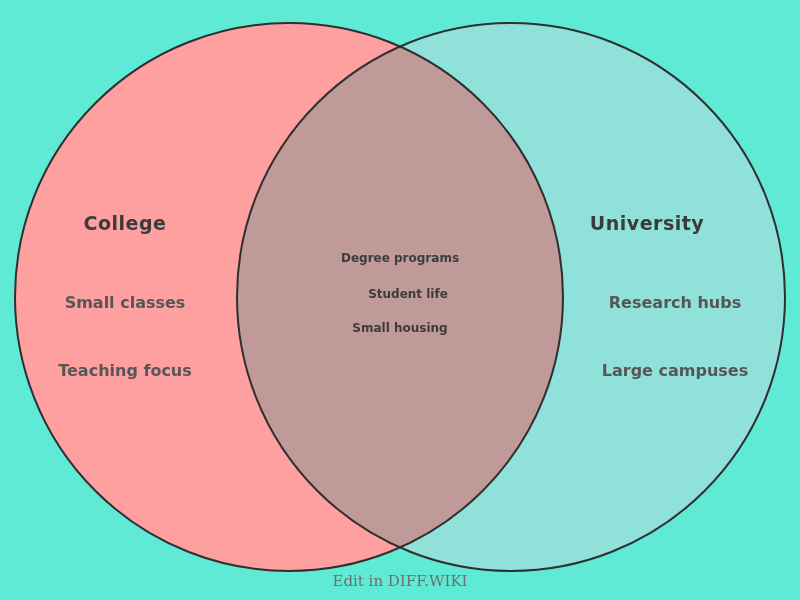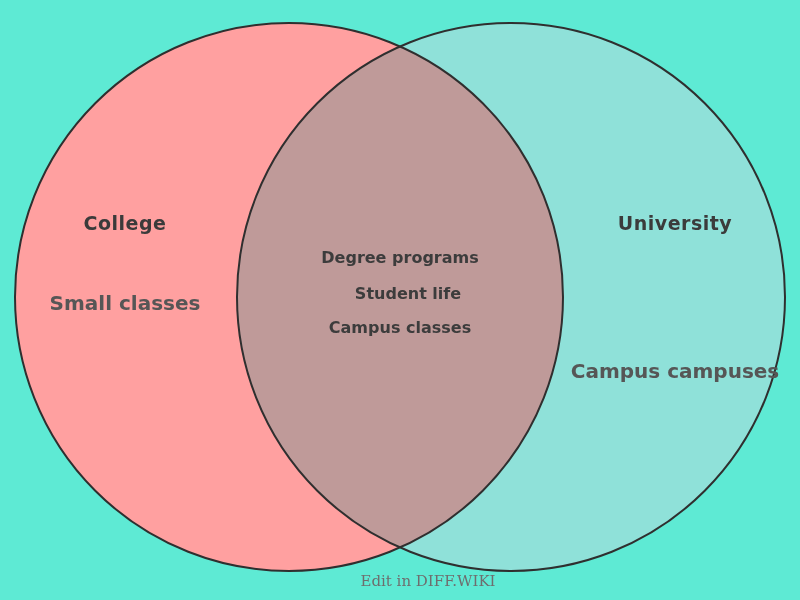--- a/index.html
+++ b/index.html
@@ -26,59 +26,60 @@
     white-space: nowrap;
     font-weight: bold;
     line-height: 1;
   }
   .set-title {
     font-size: 19px;
     color: #3b3b3b;
     letter-spacing: 0.5px;
   }
   .side-item {
-    font-size: 20px;
+    font-size: 16px;
     color: #565656;
   }
   .center-item {
-    font-size: 16px;
+    font-size: 12px;
     color: #3c3c3c;
   }
   .footer-link {
     position: absolute;
     transform: translate(-50%, -50%);
     white-space: nowrap;
     font-family: "DejaVu Serif", serif;
     font-weight: normal;
     font-size: 15px;
     color: #6e6e6e;
     cursor: pointer;
-    margin-left: 28px;
   }
 </style>
 </head>
 <body>
 
 <div class="stage">
 
   <svg width="800" height="600" viewBox="0 0 800 600">
     <circle cx="289" cy="297" r="274" fill="#FFA0A0"></circle>
     <circle cx="511" cy="297" r="274" fill="#8FE1D9"></circle>
     <path d="M 400 46.5 A 274 274 0 0 1 400 547.5 A 274 274 0 0 1 400 46.5 Z" fill="#BF9A99"></path>
     <circle cx="289" cy="297" r="274" fill="none" stroke-width="2" stroke="#2F2F2F"></circle>
     <circle cx="511" cy="297" r="274" fill="none" stroke-width="2" stroke="#2F2F2F"></circle>
   </svg>
 
   <div class="label set-title" style="left:125px; top:223px">College</div>
 
-  <div class="label set-title" style="left:675px; top:223px">University</div>
+  <div class="label set-title" style="left:647px; top:223px">University</div>
 
   <div class="label side-item" style="left:125px; top:303px">Small classes</div>
+  <div class="label side-item" style="left:125px; top:371px">Teaching focus</div>
 
   <div class="label center-item" style="left:400px; top:258px">Degree programs</div>
   <div class="label center-item" style="left:408px; top:294px">Student life</div>
-  <div class="label center-item" style="left:400px; top:328px">Campus classes</div>
+  <div class="label center-item" style="left:400px; top:328px">Small housing</div>
 
-  <div class="label side-item" style="left:675px; top:371px">Campus campuses</div>
+  <div class="label side-item" style="left:675px; top:303px">Research hubs</div>
+  <div class="label side-item" style="left:675px; top:371px">Large campuses</div>
 
   <div class="footer-link" style="left:400px; top:581px">Edit in DIFF.WIKI</div>
 
 </div>
 
 </body></html>

